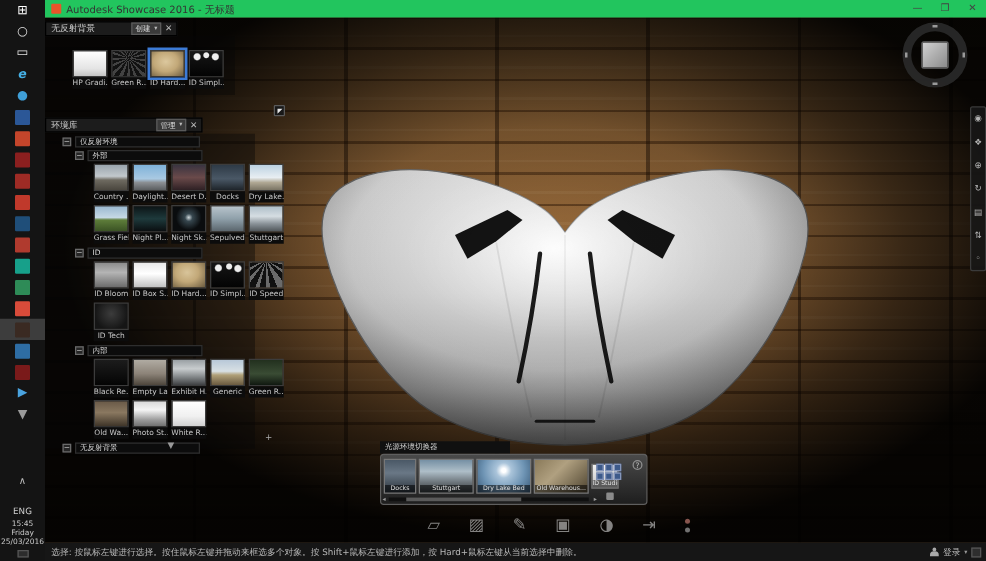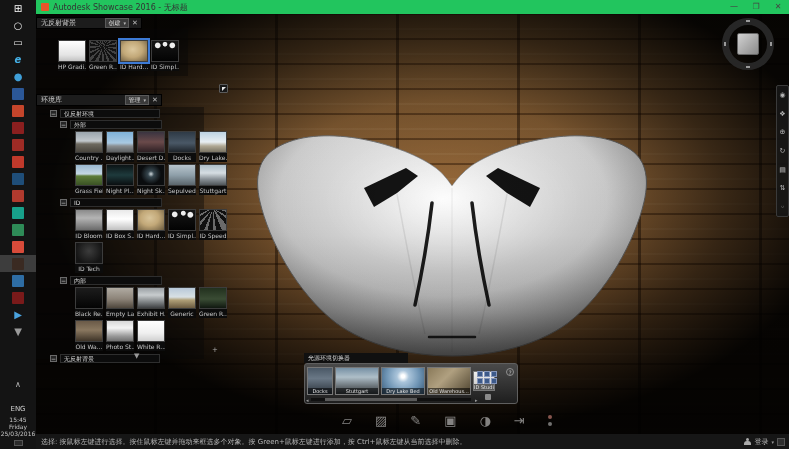--- a/index.html
+++ b/index.html
@@ -490,21 +490,21 @@
 
   <div id="cursor"></div>
   <div id="pivot">+</div>
 </div>
 
 <div class="wm">码</div>
 <div class="wm">料</div>
 <div class="wm">个</div>
 
 <div id="statusbar">
-  <div id="status-hint">选择: 按鼠标左键进行选择。按住鼠标左键并拖动来框选多个对象。按 Green+鼠标左键进行添加，按 Ctrl+鼠标左键从当前选择中删除。</div>
+  <div id="status-hint">选择: 按鼠标左键进行选择。按住鼠标左键并拖动来框选多个对象。按 Shift+鼠标左键进行添加，按 Hard+鼠标左键从当前选择中删除。</div>
   <div id="status-right">
     <div id="person-ico">
         <i></i>
         <b></b>
       </div>
     <div id="signin-label">登录</div>
     <div id="signin-caret">▾</div>
     <div id="sb-extra"></div>
   </div>
 </div>

